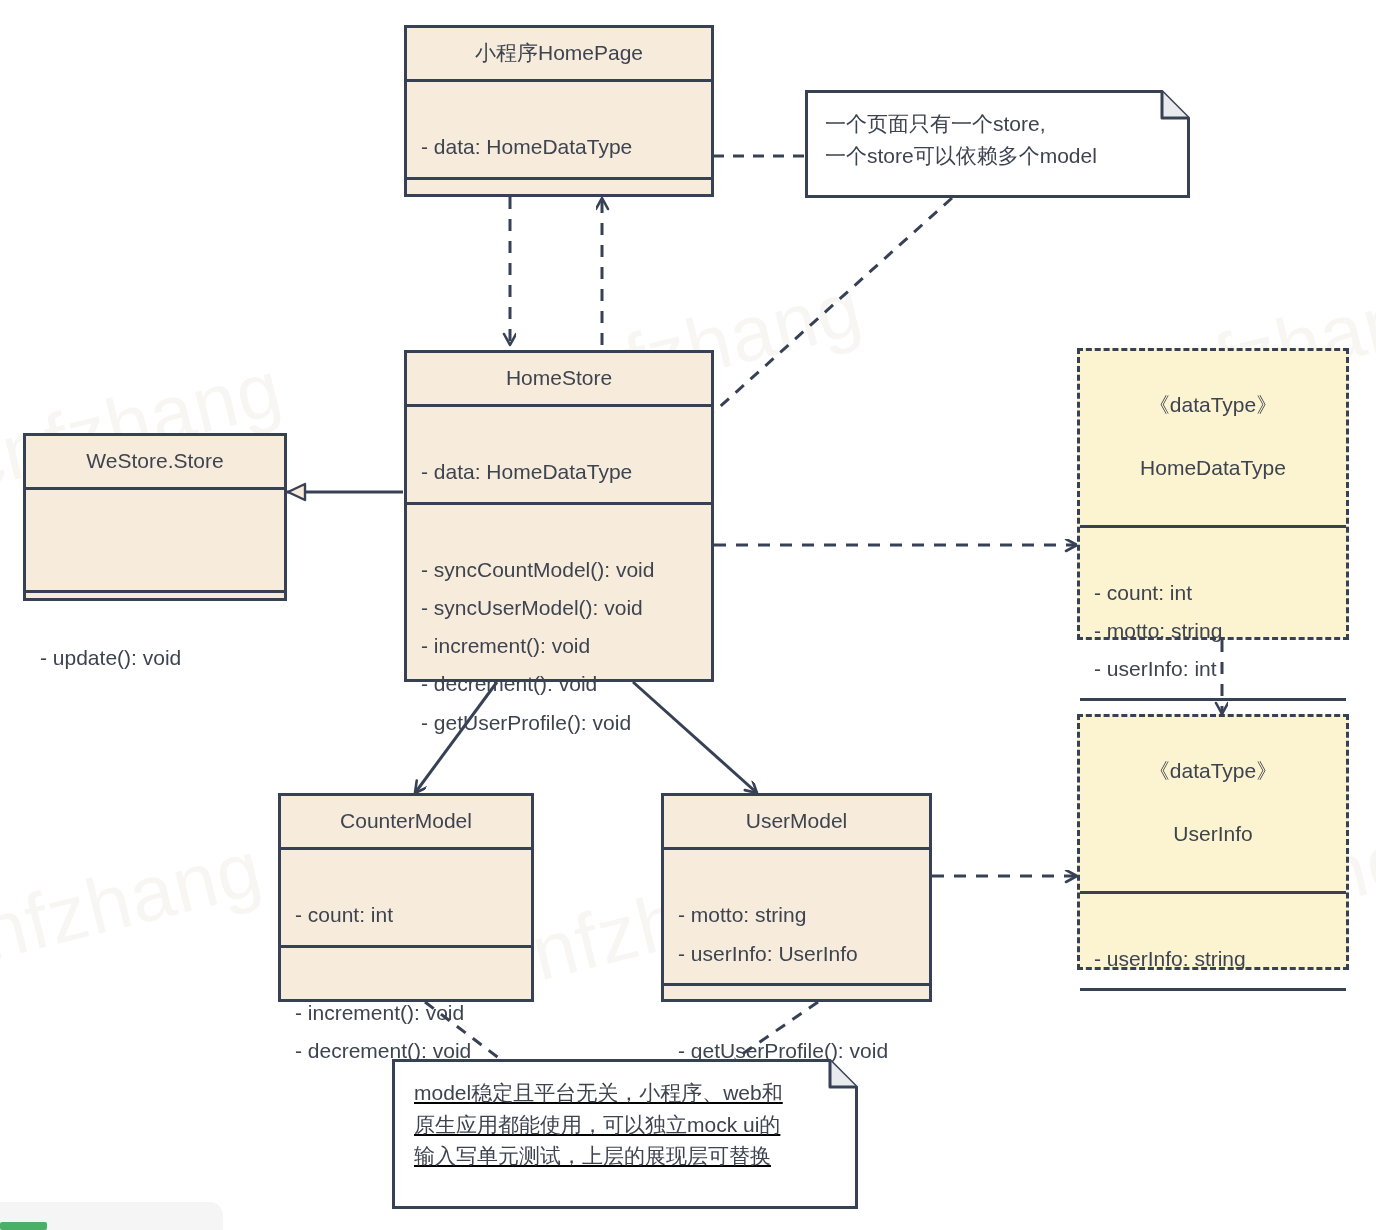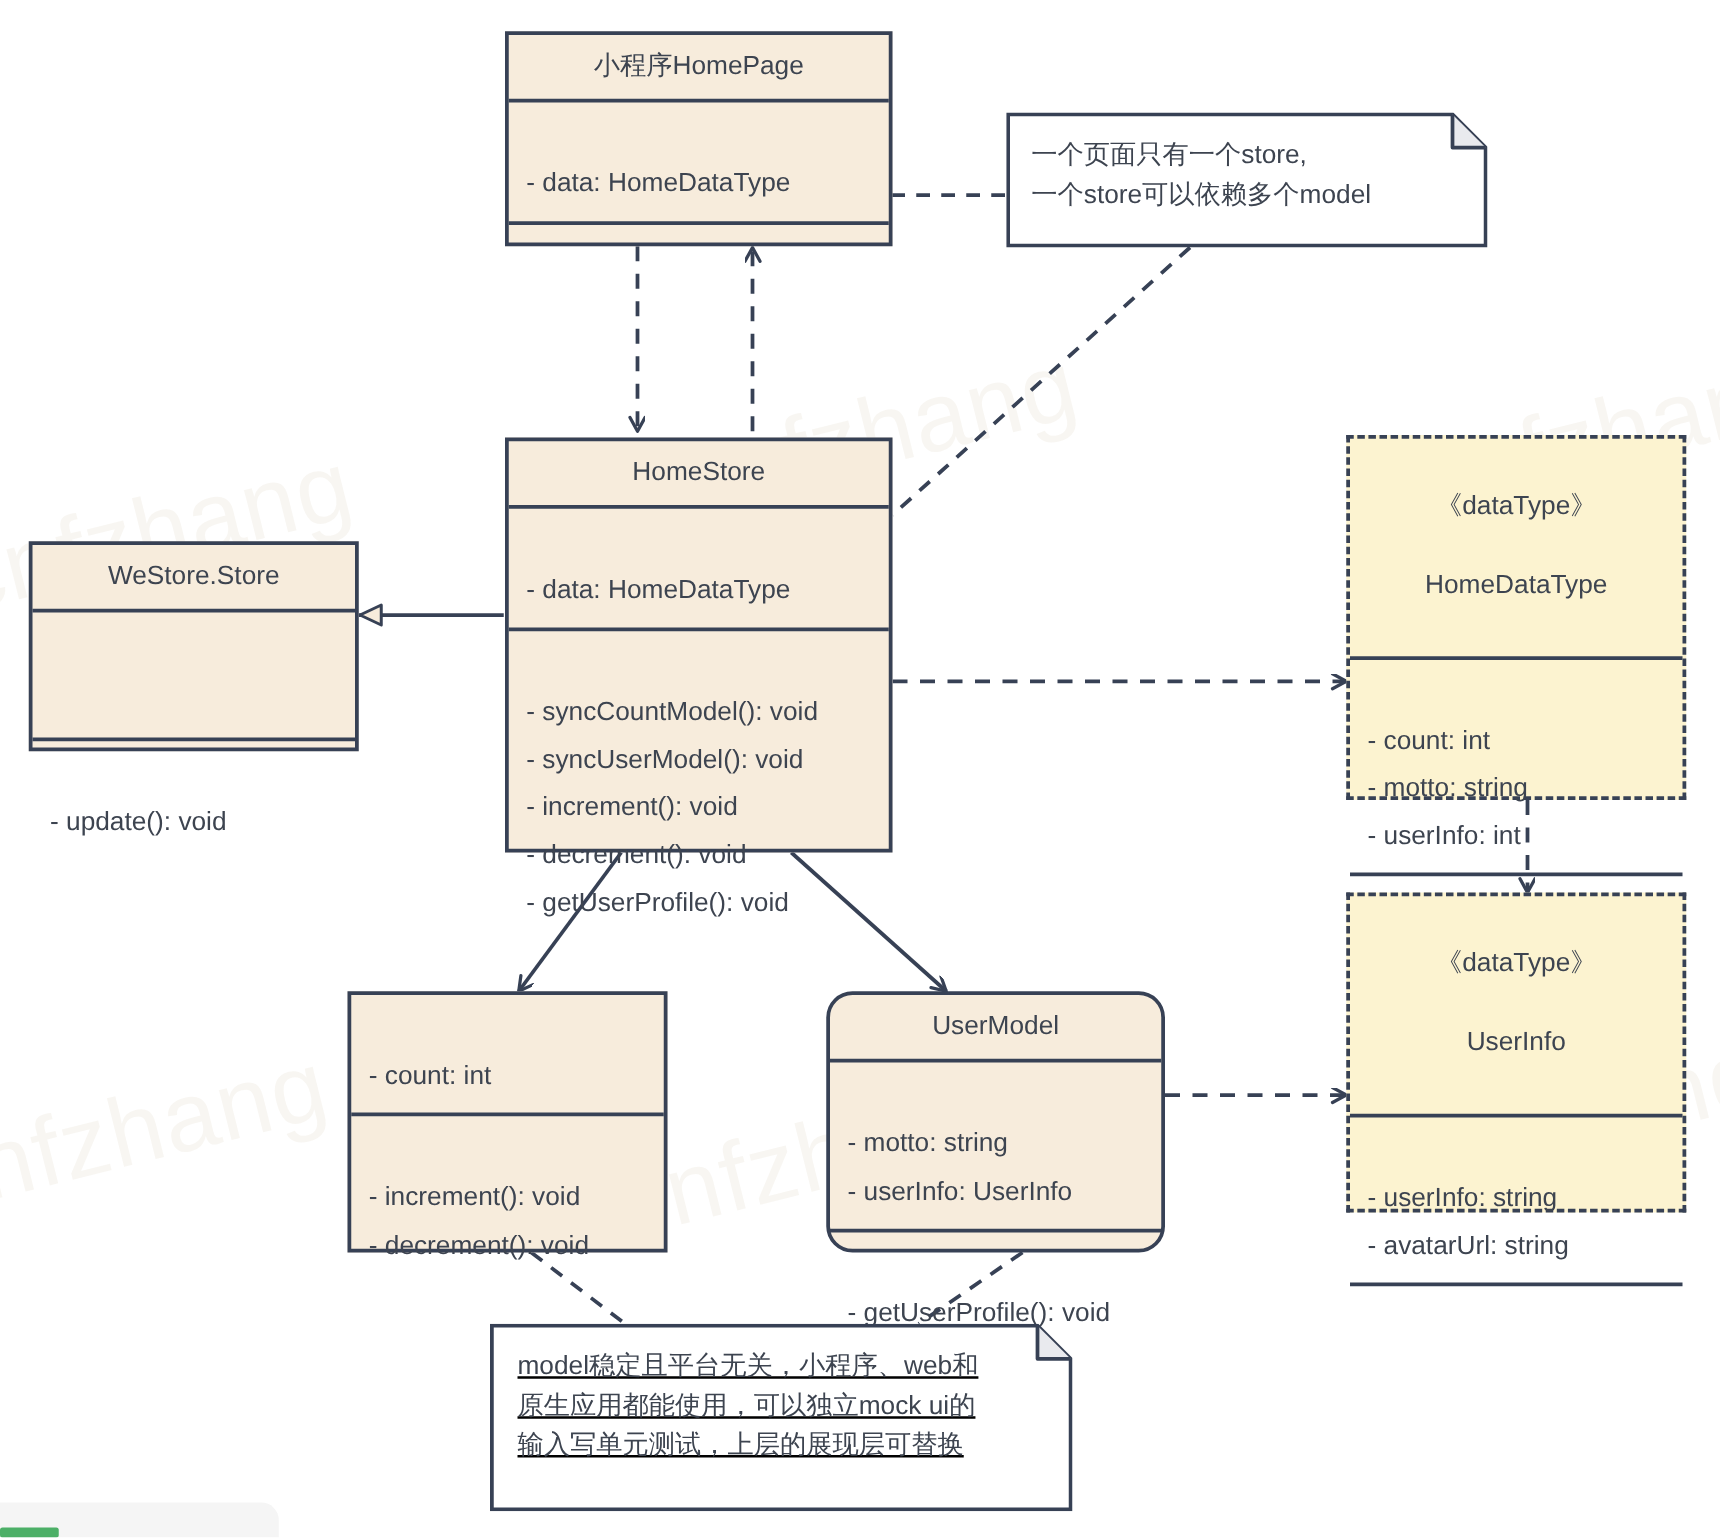--- a/index.html
+++ b/index.html
@@ -213,36 +213,36 @@
     <div class="uml-sec empty grow"></div>
   </div>
 
   <div class="uml-box datatype" style="left:1077px; top:714px; width:272px; height:256px;">
     <div class="uml-title">
       <div>《dataType》</div>
       <div style="margin-top:6px;">UserInfo</div>
     </div>
     <div class="uml-sec">
       <div class="uml-row">- userInfo: string</div>
-      <div class="uml-row">- avatarUrl: string</div>
     </div>
     <div class="uml-sec empty grow"></div>
   </div>
 
   <div class="uml-box" style="left:278px; top:793px; width:256px; height:209px;">
+    <div class="uml-title">CounterModel</div>
     <div class="uml-sec">
       <div class="uml-row">- count: int</div>
     </div>
     <div class="uml-sec grow">
       <div class="uml-row">- increment(): void</div>
       <div class="uml-row">- decrement(): void</div>
     </div>
   </div>
 
-  <div class="uml-box" style="left:661px; top:793px; width:271px; height:209px;border-radius:21px;">
+  <div class="uml-box" style="left:661px; top:793px; width:271px; height:209px;">
     <div class="uml-title">UserModel</div>
     <div class="uml-sec">
       <div class="uml-row">- motto: string</div>
       <div class="uml-row">- userInfo: UserInfo</div>
     </div>
     <div class="uml-sec grow">
       <div class="uml-row">- getUserProfile(): void</div>
     </div>
   </div>
 

